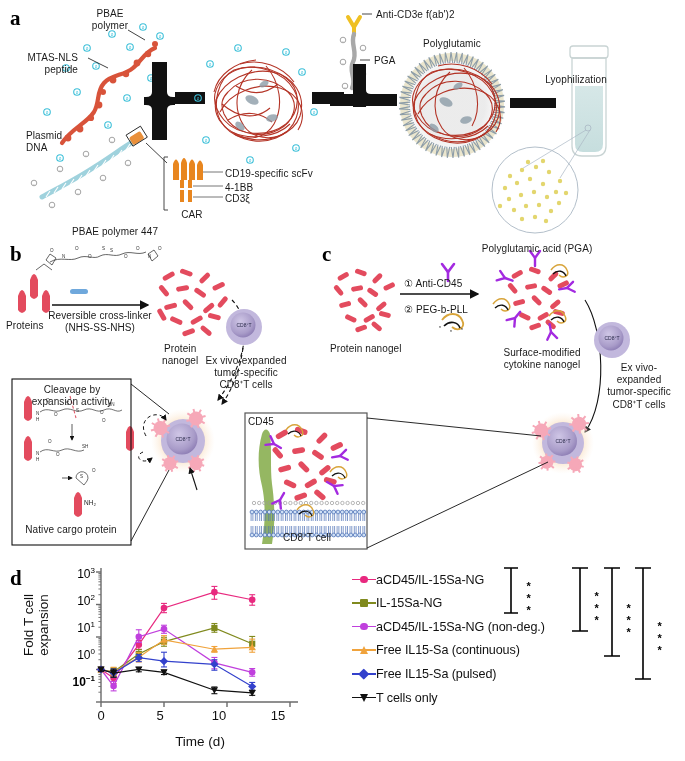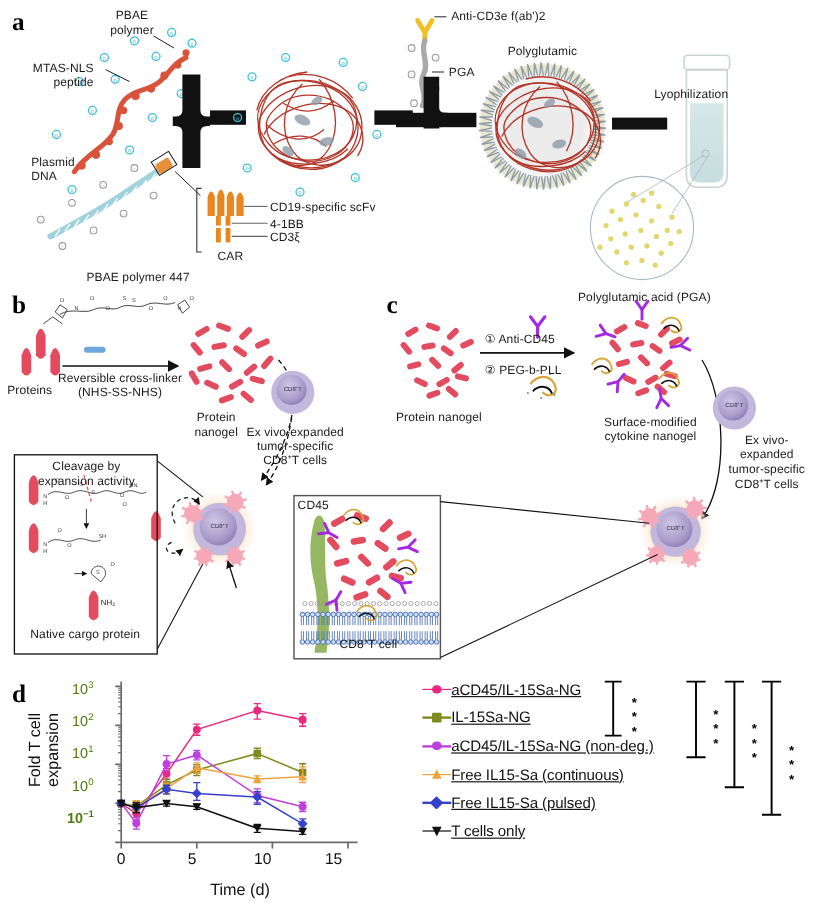--- a/index.html
+++ b/index.html
@@ -74,23 +74,23 @@
     left: 120px;
     top: 176px;
     width: 160px;
     text-align: center;
     font-size: 13.5px;
     color: #111;
   }
   .ytick {
     position: absolute;
     right: 0;
-    text-align: center;
+    text-align: right;
     font-size: 12px;
-    color: #4d7c0f;
+    color: #000000;
     white-space: nowrap;
   }
   .ytick sup {
     font-size: 8px;
     vertical-align: super;
   }
   .xtick {
     position: absolute;
     text-align: center;
     font-size: 13px;
@@ -99,23 +99,22 @@
     margin-left: -11px;
   }
   .legend {
     position: absolute;
     left: 352px;
     top: 5px;
     width: 230px;
   }
   .legend-row {
     display: flex;
-    align-items: center;
+    align-items: flex-end;
     height: 23.6px;
-    text-decoration: underline;
   }
   .legend-mark {
     width: 24px;
     height: 14px;
     position: relative;
     flex: 0 0 24px;
   }
   .legend-mark i {
     position: absolute;
     left: 0;

